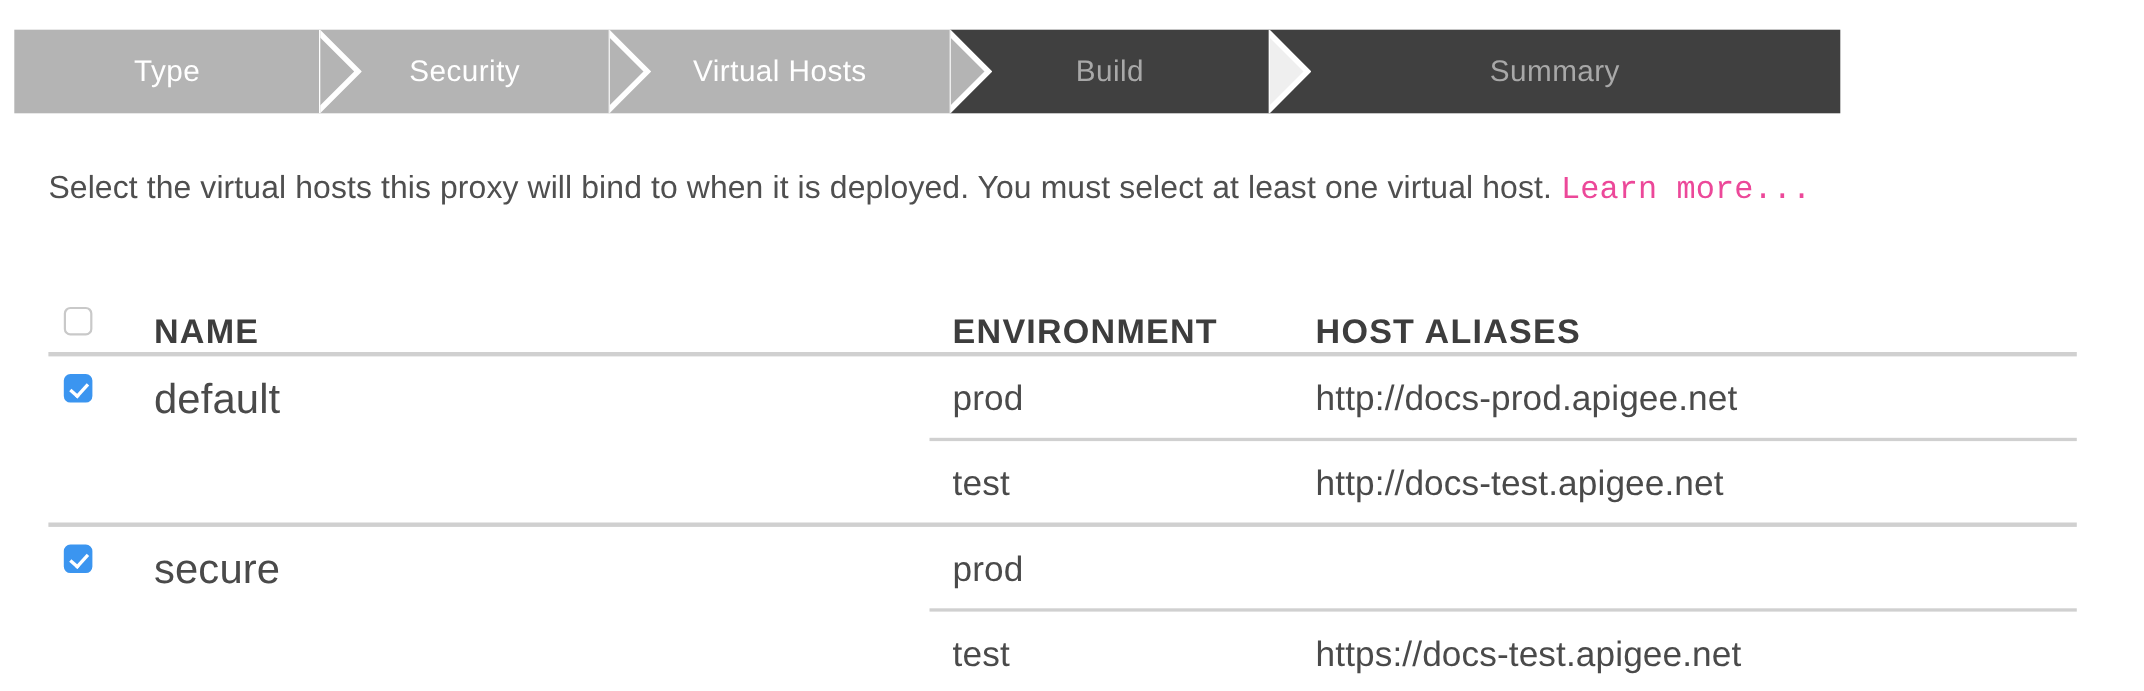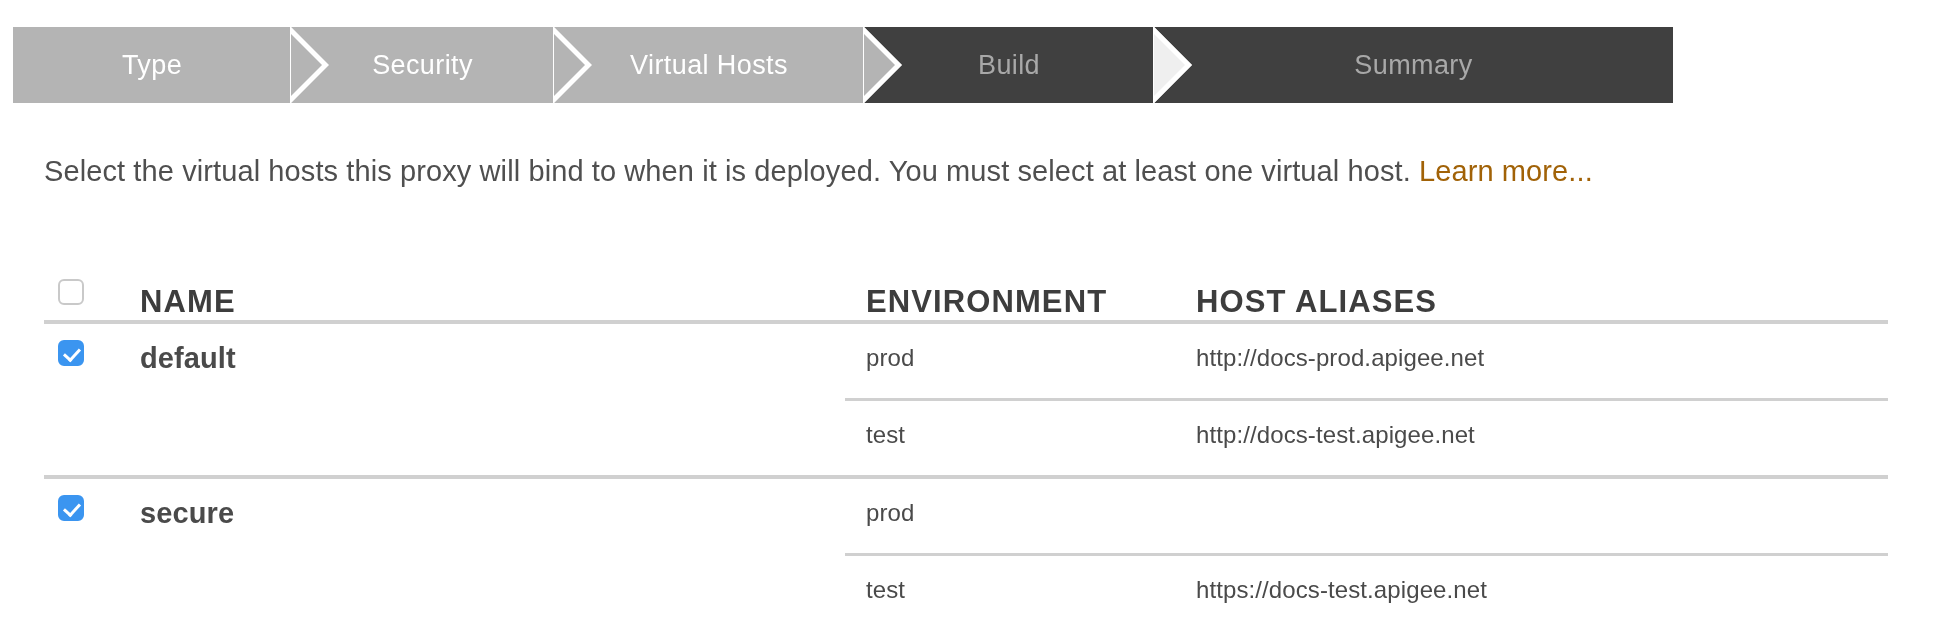--- a/index.html
+++ b/index.html
@@ -91,23 +91,24 @@
   .description {
     position: absolute;
     left: 44px;
     top: 155px;
     font-size: 29px;
     color: #4f4f4f;
     white-space: nowrap;
     letter-spacing: 0.1px;
   }
   .description .learn-more {
-    color: #a16207;
+    color: #ec4899;
     text-decoration: none;
     cursor: pointer;
+    font-family: Liberation Mono, monospace;
   }
 
   
   .vh-table {
     position: absolute;
     left: 0;
     top: 268px;
     width: 1949px;
   }
   .thead {
@@ -139,26 +140,26 @@
     letter-spacing: 1.1px;
     top: 16px;
   }
 
   .group { position: relative; }
   .subrow {
     position: relative;
     height: 74px;
   }
   .td {
-    font-size: 24px;
+    font-size: 32px;
     color: #4a4a4a;
     top: 20px;
     letter-spacing: 0.1px;
   }
-  .td-name { font-size: 29px; color: #4a4a4a; top: 18px; font-weight: bold; }
+  .td-name { font-size: 38px; color: #4a4a4a; top: 18px; }
 
   
   .checkbox {
     width: 26px;
     height: 26px;
     border-radius: 6px;
     box-sizing: border-box;
     display: inline-block;
     position: relative;
     cursor: pointer;

